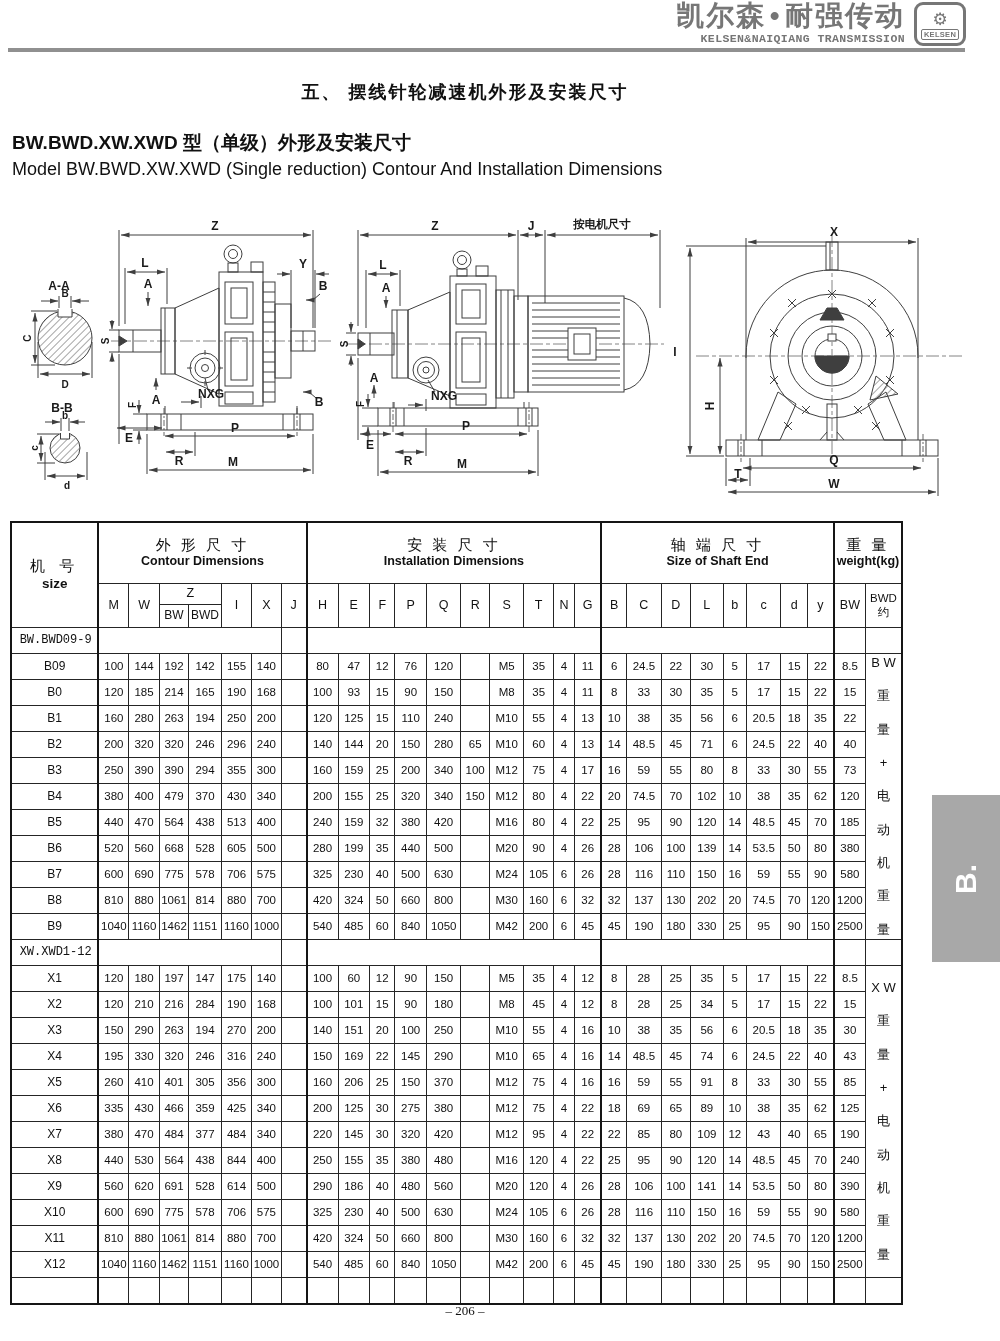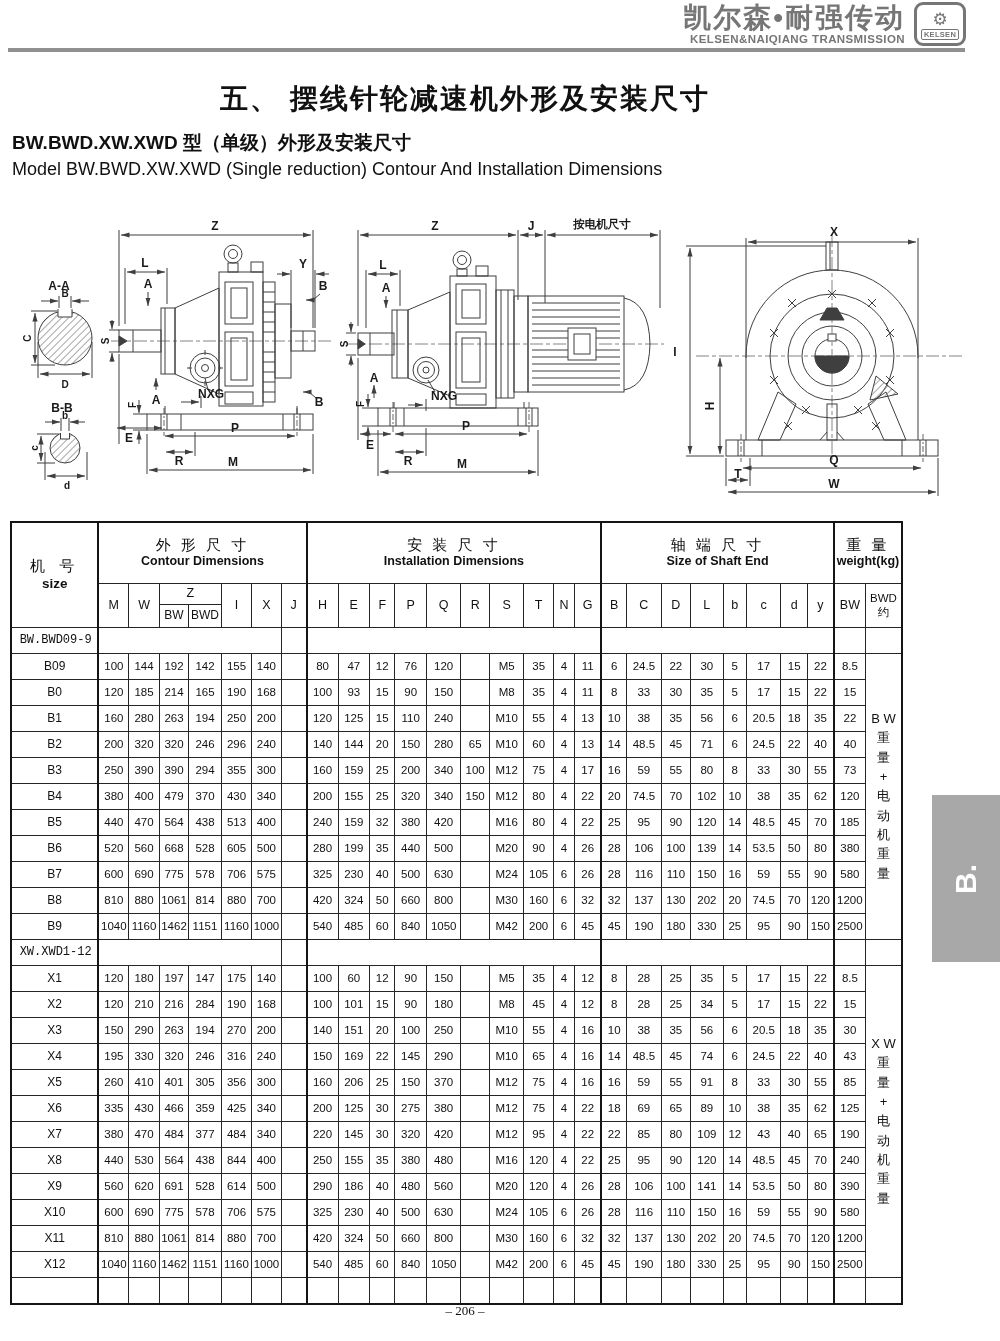--- a/index.html
+++ b/index.html
@@ -2,32 +2,32 @@
 <html><head>
 <meta charset="utf-8">
 <style>
   html,body{margin:0;padding:0;}
   body{
     width:1000px;height:1341px;position:relative;background:#fff;
     font-family:"Liberation Sans","DejaVu Sans",sans-serif;color:#111;overflow:hidden;
   }
   
   .brand-row{position:absolute;top:2px;right:34px;display:flex;align-items:center;gap:9px;}
-  .brand-text{text-align:right;color:#767676;}
+  .brand-text{text-align:right;color:#767676;font-family:Liberation Mono, monospace;}
   .brand-cn{font-size:28px;font-weight:bold;letter-spacing:2px;line-height:1.05;}
   .brand-en{font-size:11.5px;font-weight:bold;letter-spacing:.4px;}
   .logo-badge{width:52px;height:44px;border:3px solid #767676;border-radius:9px;color:#767676;
     display:flex;flex-direction:column;align-items:center;justify-content:flex-end;box-sizing:border-box;}
   .logo-gear{font-size:17px;line-height:1;margin-bottom:1px;}
   .logo-word{font-size:7.5px;font-weight:bold;border:1px solid #767676;border-radius:2px;
     padding:0 2px;margin-bottom:3px;letter-spacing:.3px;}
   .header-line{position:absolute;top:48px;left:8px;width:957px;height:4px;background:#909090;}
   
   .page-title{position:absolute;top:80px;left:0;width:930px;text-align:center;
-    font-size:28px;font-weight:bold;letter-spacing:2px;}
+    font-size:18px;font-weight:bold;letter-spacing:2px;}
   .subtitle-cn{position:absolute;top:130px;left:12px;font-size:19px;font-weight:bold;}
   .subtitle-en{position:absolute;top:159px;left:12px;font-size:18px;}
   
   .drawing{position:absolute;top:208px;}
   svg text{fill:#1a1a1a;font-family:"Liberation Sans","DejaVu Sans",sans-serif;}
   .dml{font-size:12px;font-weight:bold;}
   .dms{font-size:10px;font-weight:bold;}
   .dmc{font-size:11.5px;font-weight:bold;}
   
   .dim-table{position:absolute;top:521px;left:10px;width:893px;border-collapse:collapse;
@@ -42,21 +42,21 @@
   .size-th .h-en{font-size:13.5px;}
   .h-row2 th{height:20px;font-weight:normal;font-size:12.5px;}
   .h-row3 th{height:22px;font-weight:normal;font-size:12px;}
   .bwd-th div{font-size:11.5px;line-height:1.15;}
   .dim-table tbody td{height:25px;}
   .section-row td{height:19px;}
   .sec-label{text-align:center;padding-left:2px !important;font-size:12px;font-family:Liberation Mono, monospace;}
   .size-cell{font-size:12px;}
   .note-cell{vertical-align:middle;}
   .note-inner{display:flex;flex-direction:column;align-items:center;justify-content:center;
-    gap:5px;height:100%;font-size:13px;}
+    gap:19px;height:100%;font-size:13px;}
   .bottom-row td{height:15px;}
   
   .side-tab{position:absolute;left:932px;top:795px;width:68px;height:167px;background:#a8a8a8;
     display:flex;align-items:center;justify-content:center;}
   .side-tab span{transform:rotate(-90deg);color:#fff;font-size:30px;font-weight:bold;}
   .page-num{position:absolute;top:1303px;left:0;width:930px;text-align:center;
     font-family:"Liberation Serif","DejaVu Serif",serif;font-size:13px;}
 </style>
 </head>
 <body>

